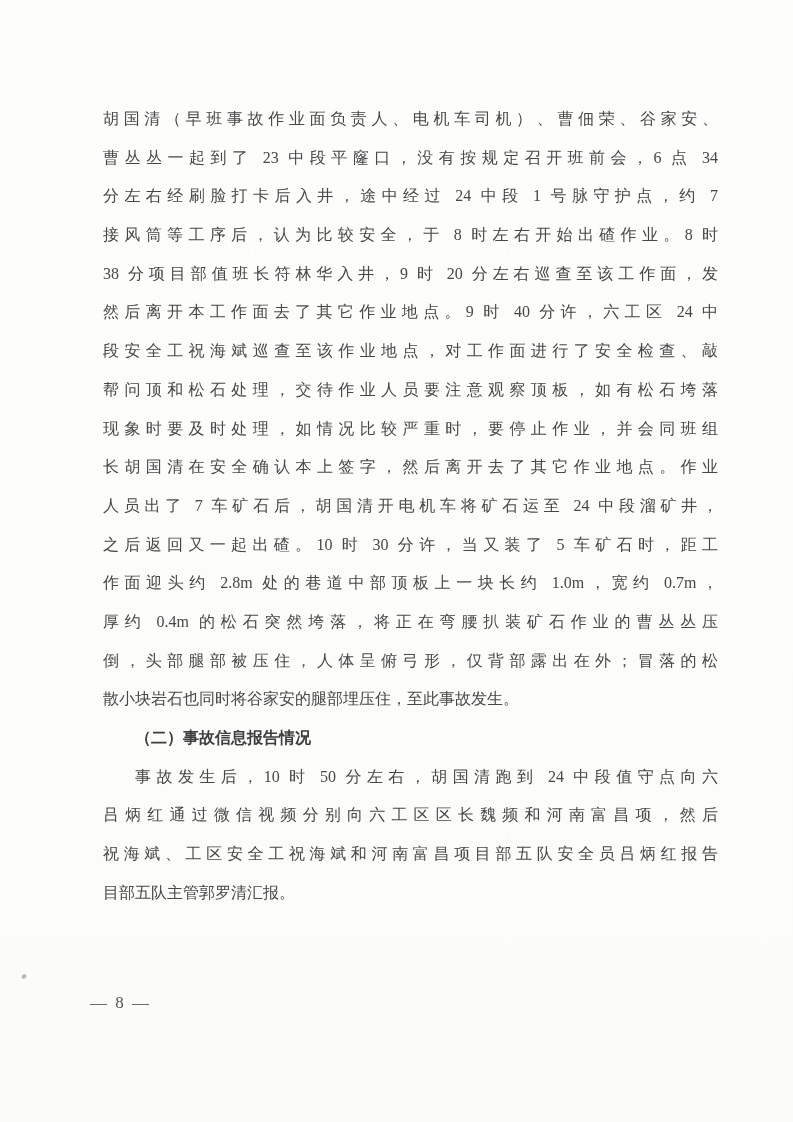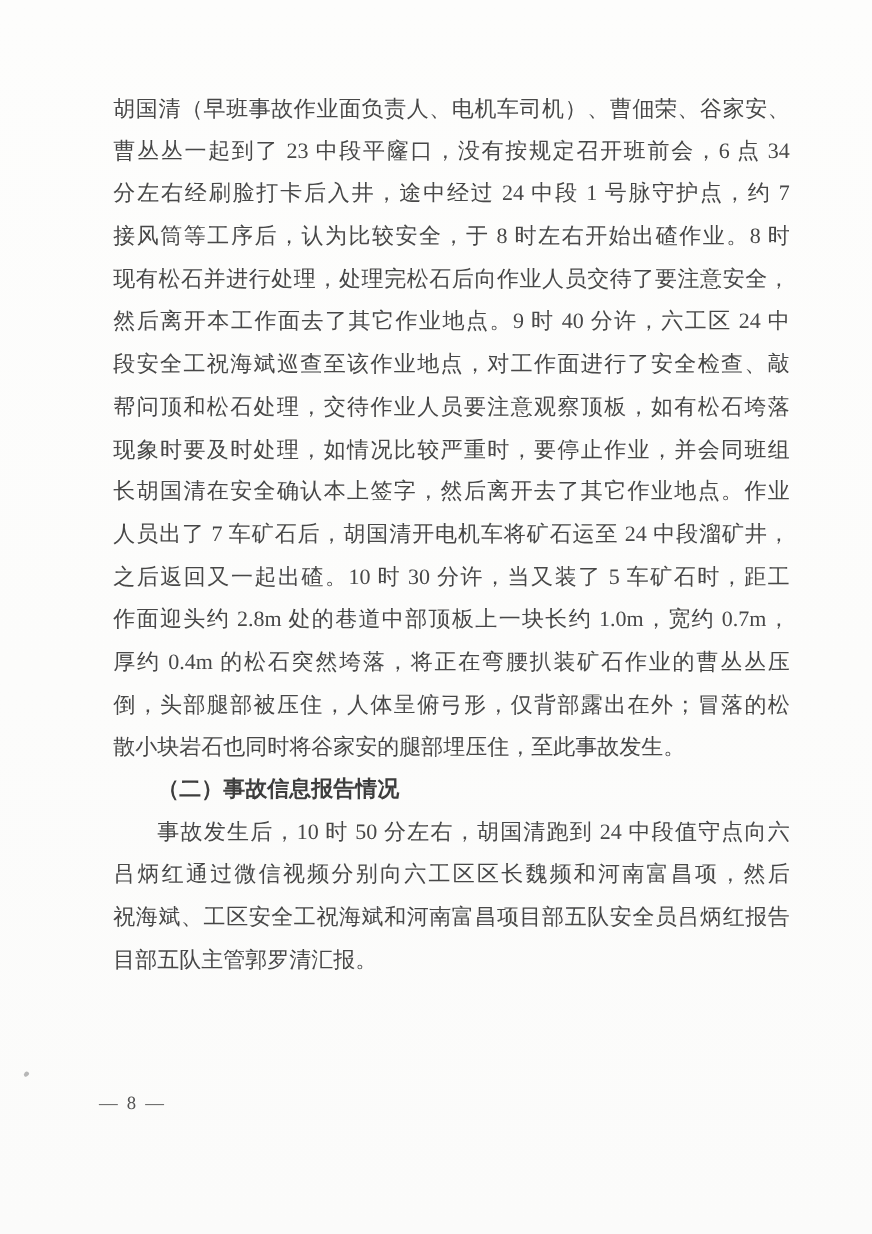--- a/index.html
+++ b/index.html
@@ -11,24 +11,24 @@
     position: relative;
     width: 793px;
     height: 1122px;
     background: linear-gradient(180deg, #fdfdfc 0%, #fcfcfb 55%, #fbfbfa 100%);
     overflow: hidden;
     font-family: "Liberation Serif", serif;
   }
   .text-block {
     position: absolute;
     left: 103px;
-    top: 80px;
+    top: 100px;
     width: 615px;
     color: #474747;
-    font-size: 20px;
+    font-size: 16px;
   }
   .line {
     height: 38.7px;
     line-height: 38.7px;
     white-space: nowrap;
     text-align: justify;
     text-align-last: justify;
     text-justify: inter-character;
   }
   .line.last {
@@ -69,21 +69,21 @@
 <body>
 
 <div class="page">
 
   <div class="text-block">
 
     <div class="line">胡国清（早班事故作业面负责人、电机车司机）、曹佃荣、谷家安、</div>
     <div class="line">曹丛丛一起到了 23 中段平窿口，没有按规定召开班前会，6 点 34</div>
     <div class="line">分左右经刷脸打卡后入井，途中经过 24 中段 1 号脉守护点，约 7</div>
     <div class="line">接风筒等工序后，认为比较安全，于 8 时左右开始出碴作业。8 时</div>
-    <div class="line">现有松石并进行处理，处理完松石后向作业人员交待了要注意安全，</div>
+    <div class="line">38 分项目部值班长符林华入井，9 时 20 分左右巡查至该工作面，发</div>
     <div class="line">然后离开本工作面去了其它作业地点。9 时 40 分许，六工区 24 中</div>
     <div class="line">段安全工祝海斌巡查至该作业地点，对工作面进行了安全检查、敲</div>
     <div class="line">帮问顶和松石处理，交待作业人员要注意观察顶板，如有松石垮落</div>
     <div class="line">现象时要及时处理，如情况比较严重时，要停止作业，并会同班组</div>
     <div class="line">长胡国清在安全确认本上签字，然后离开去了其它作业地点。作业</div>
     <div class="line">人员出了 7 车矿石后，胡国清开电机车将矿石运至 24 中段溜矿井，</div>
     <div class="line">之后返回又一起出碴。10 时 30 分许，当又装了 5 车矿石时，距工</div>
     <div class="line">作面迎头约 2.8m 处的巷道中部顶板上一块长约 1.0m，宽约 0.7m，</div>
     <div class="line">厚约 0.4m 的松石突然垮落，将正在弯腰扒装矿石作业的曹丛丛压</div>
     <div class="line">倒，头部腿部被压住，人体呈俯弓形，仅背部露出在外；冒落的松</div>

